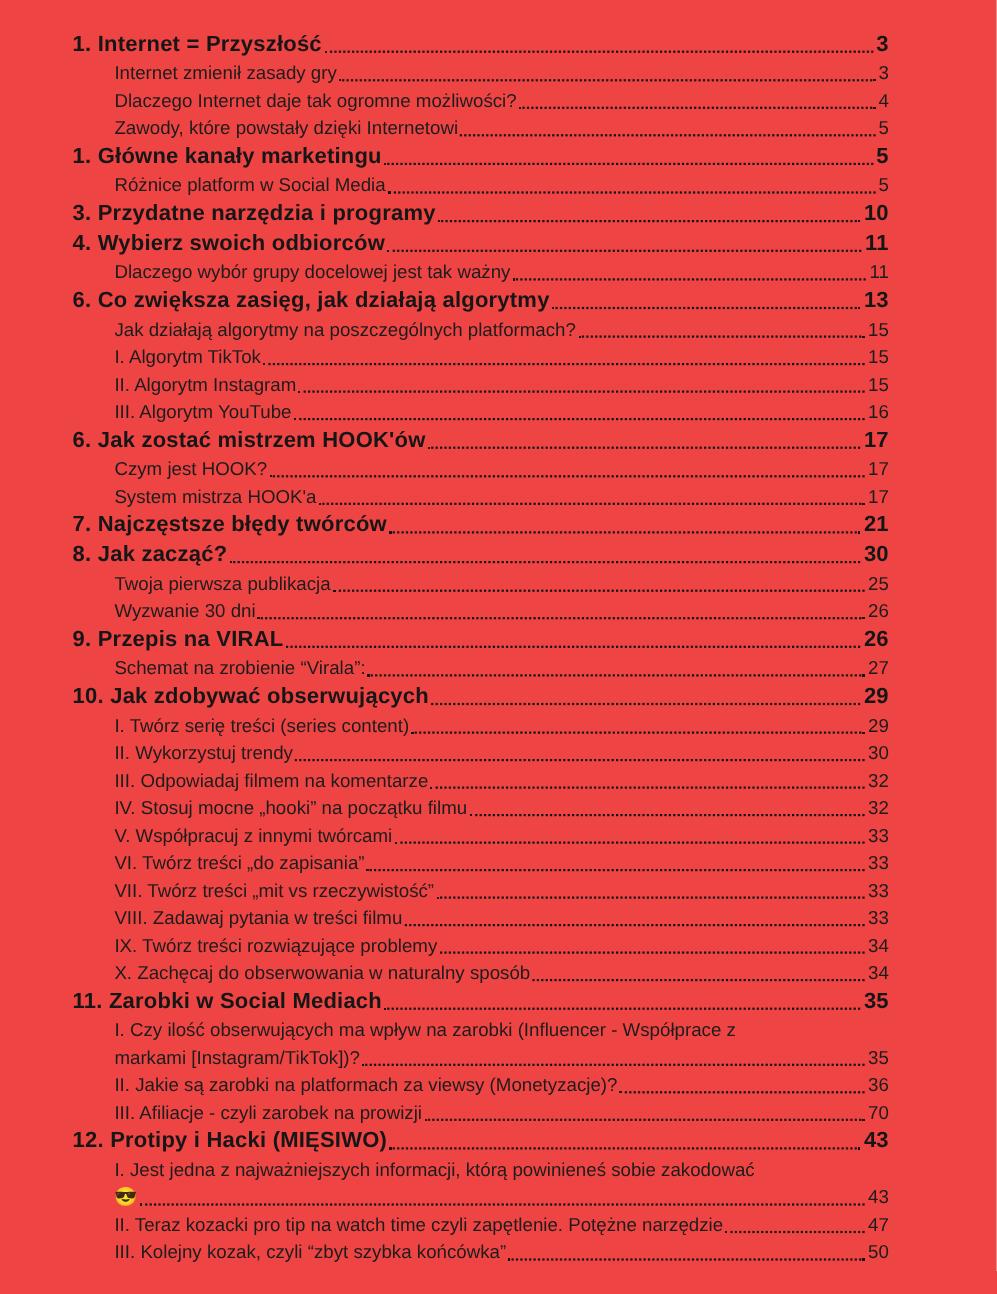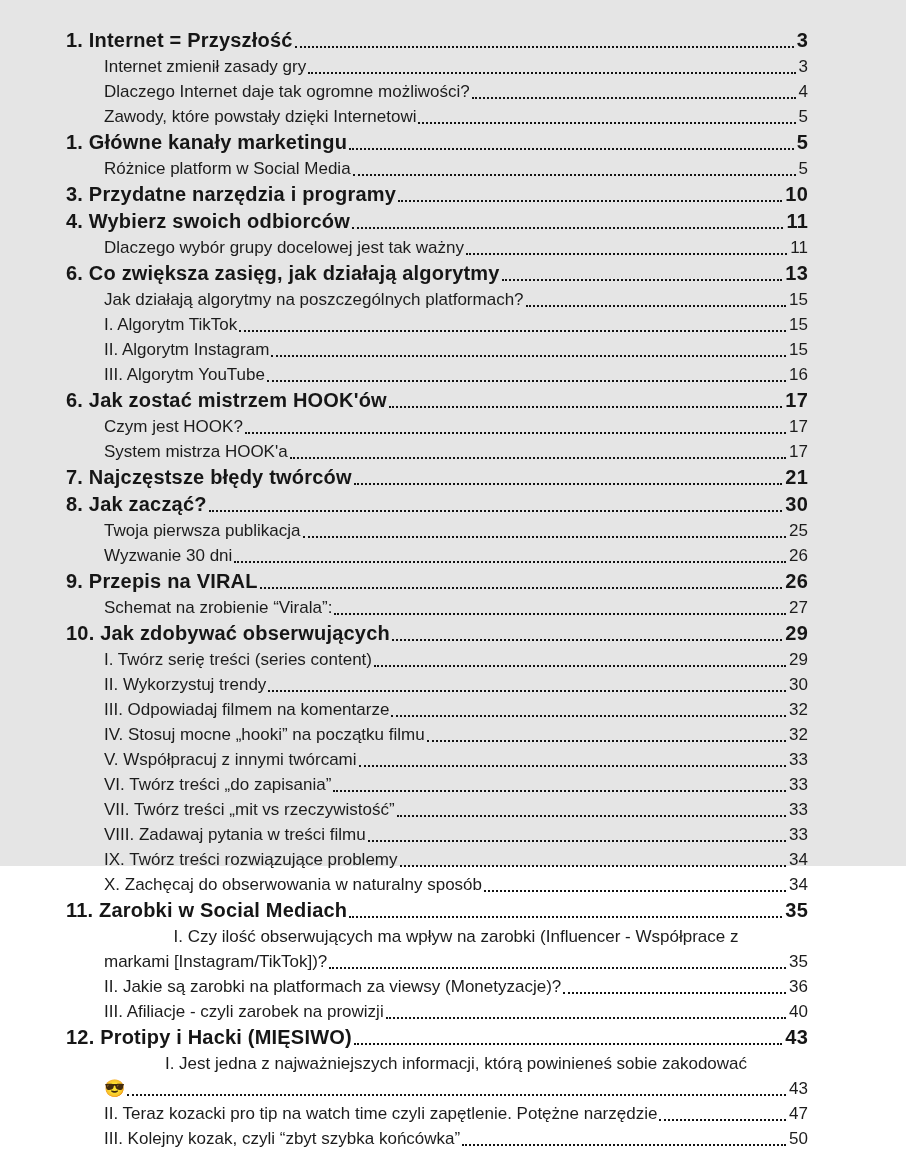--- a/index.html
+++ b/index.html
@@ -5,22 +5,22 @@
   html, body {
     margin: 0;
     padding: 0;
     background: #ffffff;
     width: 906px;
     height: 1176px;
     overflow: hidden;
   }
   .page {
     width: 906px;
-    height: 866px;
-    background: #e5e5e5;
+    height: 1176px;
+    background: #ef4444;
     color: #161616;
     font-family: "Liberation Sans", sans-serif;
     box-sizing: border-box;
     padding: 27px 98px 0 66px;
   }
   .row {
     display: flex;
     align-items: flex-end;
   }
   .l1 {
@@ -28,21 +28,20 @@
     font-size: 20px;
     line-height: 27px;
     letter-spacing: 0.2px;
   }
   .l2 {
     font-weight: 400;
     font-size: 17px;
     line-height: 25px;
     margin-left: 38px;
     color: #1c1c1c;
-    text-align: center;
   }
   .t {
     white-space: nowrap;
   }
   .dots {
     flex: 1 1 auto;
     min-width: 12px;
     border-bottom: 2px dotted #121212;
     margin: 0 3px 6px 2px;
   }
@@ -257,21 +256,21 @@
     </div>
 
     <div class="row l2">
         <span class="t">II. Jakie są zarobki na platformach za viewsy (Monetyzacje)?</span>
         <span class="dots"></span>
         <span class="pg">36</span>
       </div>
     <div class="row l2">
         <span class="t">III. Afiliacje - czyli zarobek na prowizji</span>
         <span class="dots"></span>
-        <span class="pg">40</span>
+        <span class="pg">70</span>
       </div>
     <div class="row l1">
         <span class="t">12. Protipy i Hacki (MIĘSIWO)</span>
         <span class="dots"></span>
         <span class="pg">43</span>
       </div>
 
     <div class="l2 multi">
       <div class="wrapline">I. Jest jedna z najważniejszych informacji, którą powinieneś sobie zakodować</div>
       <div class="subrow">

